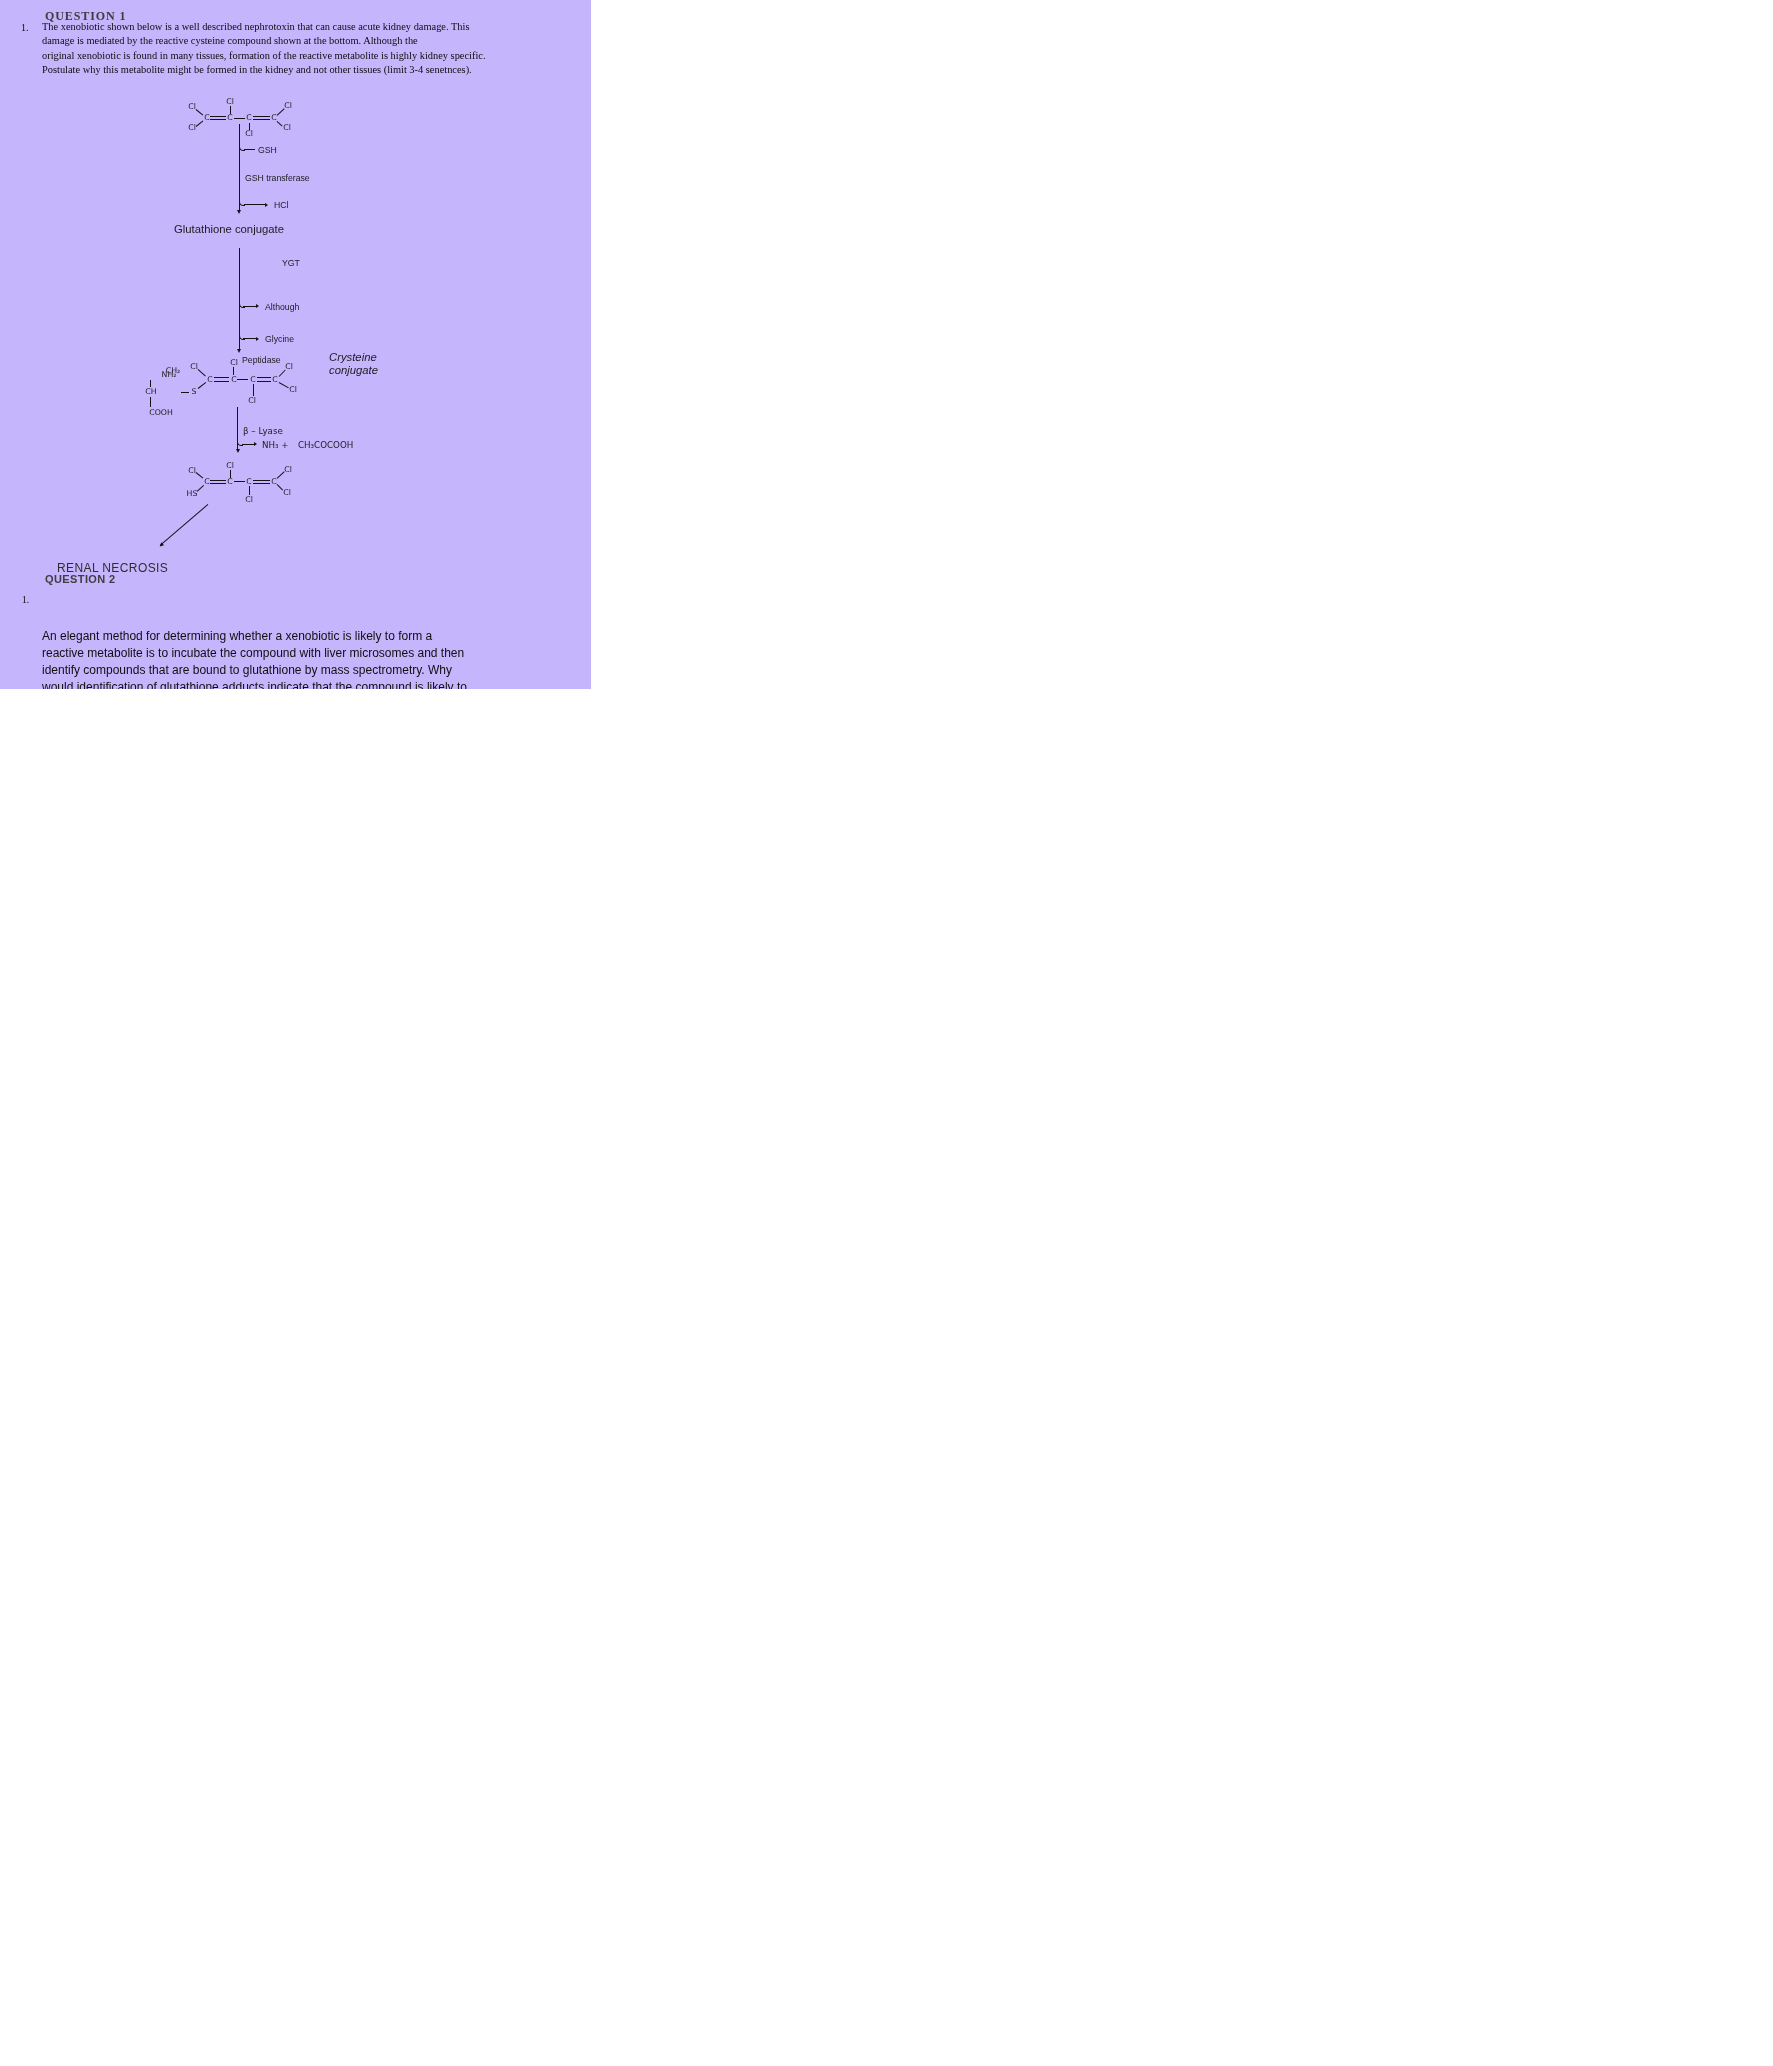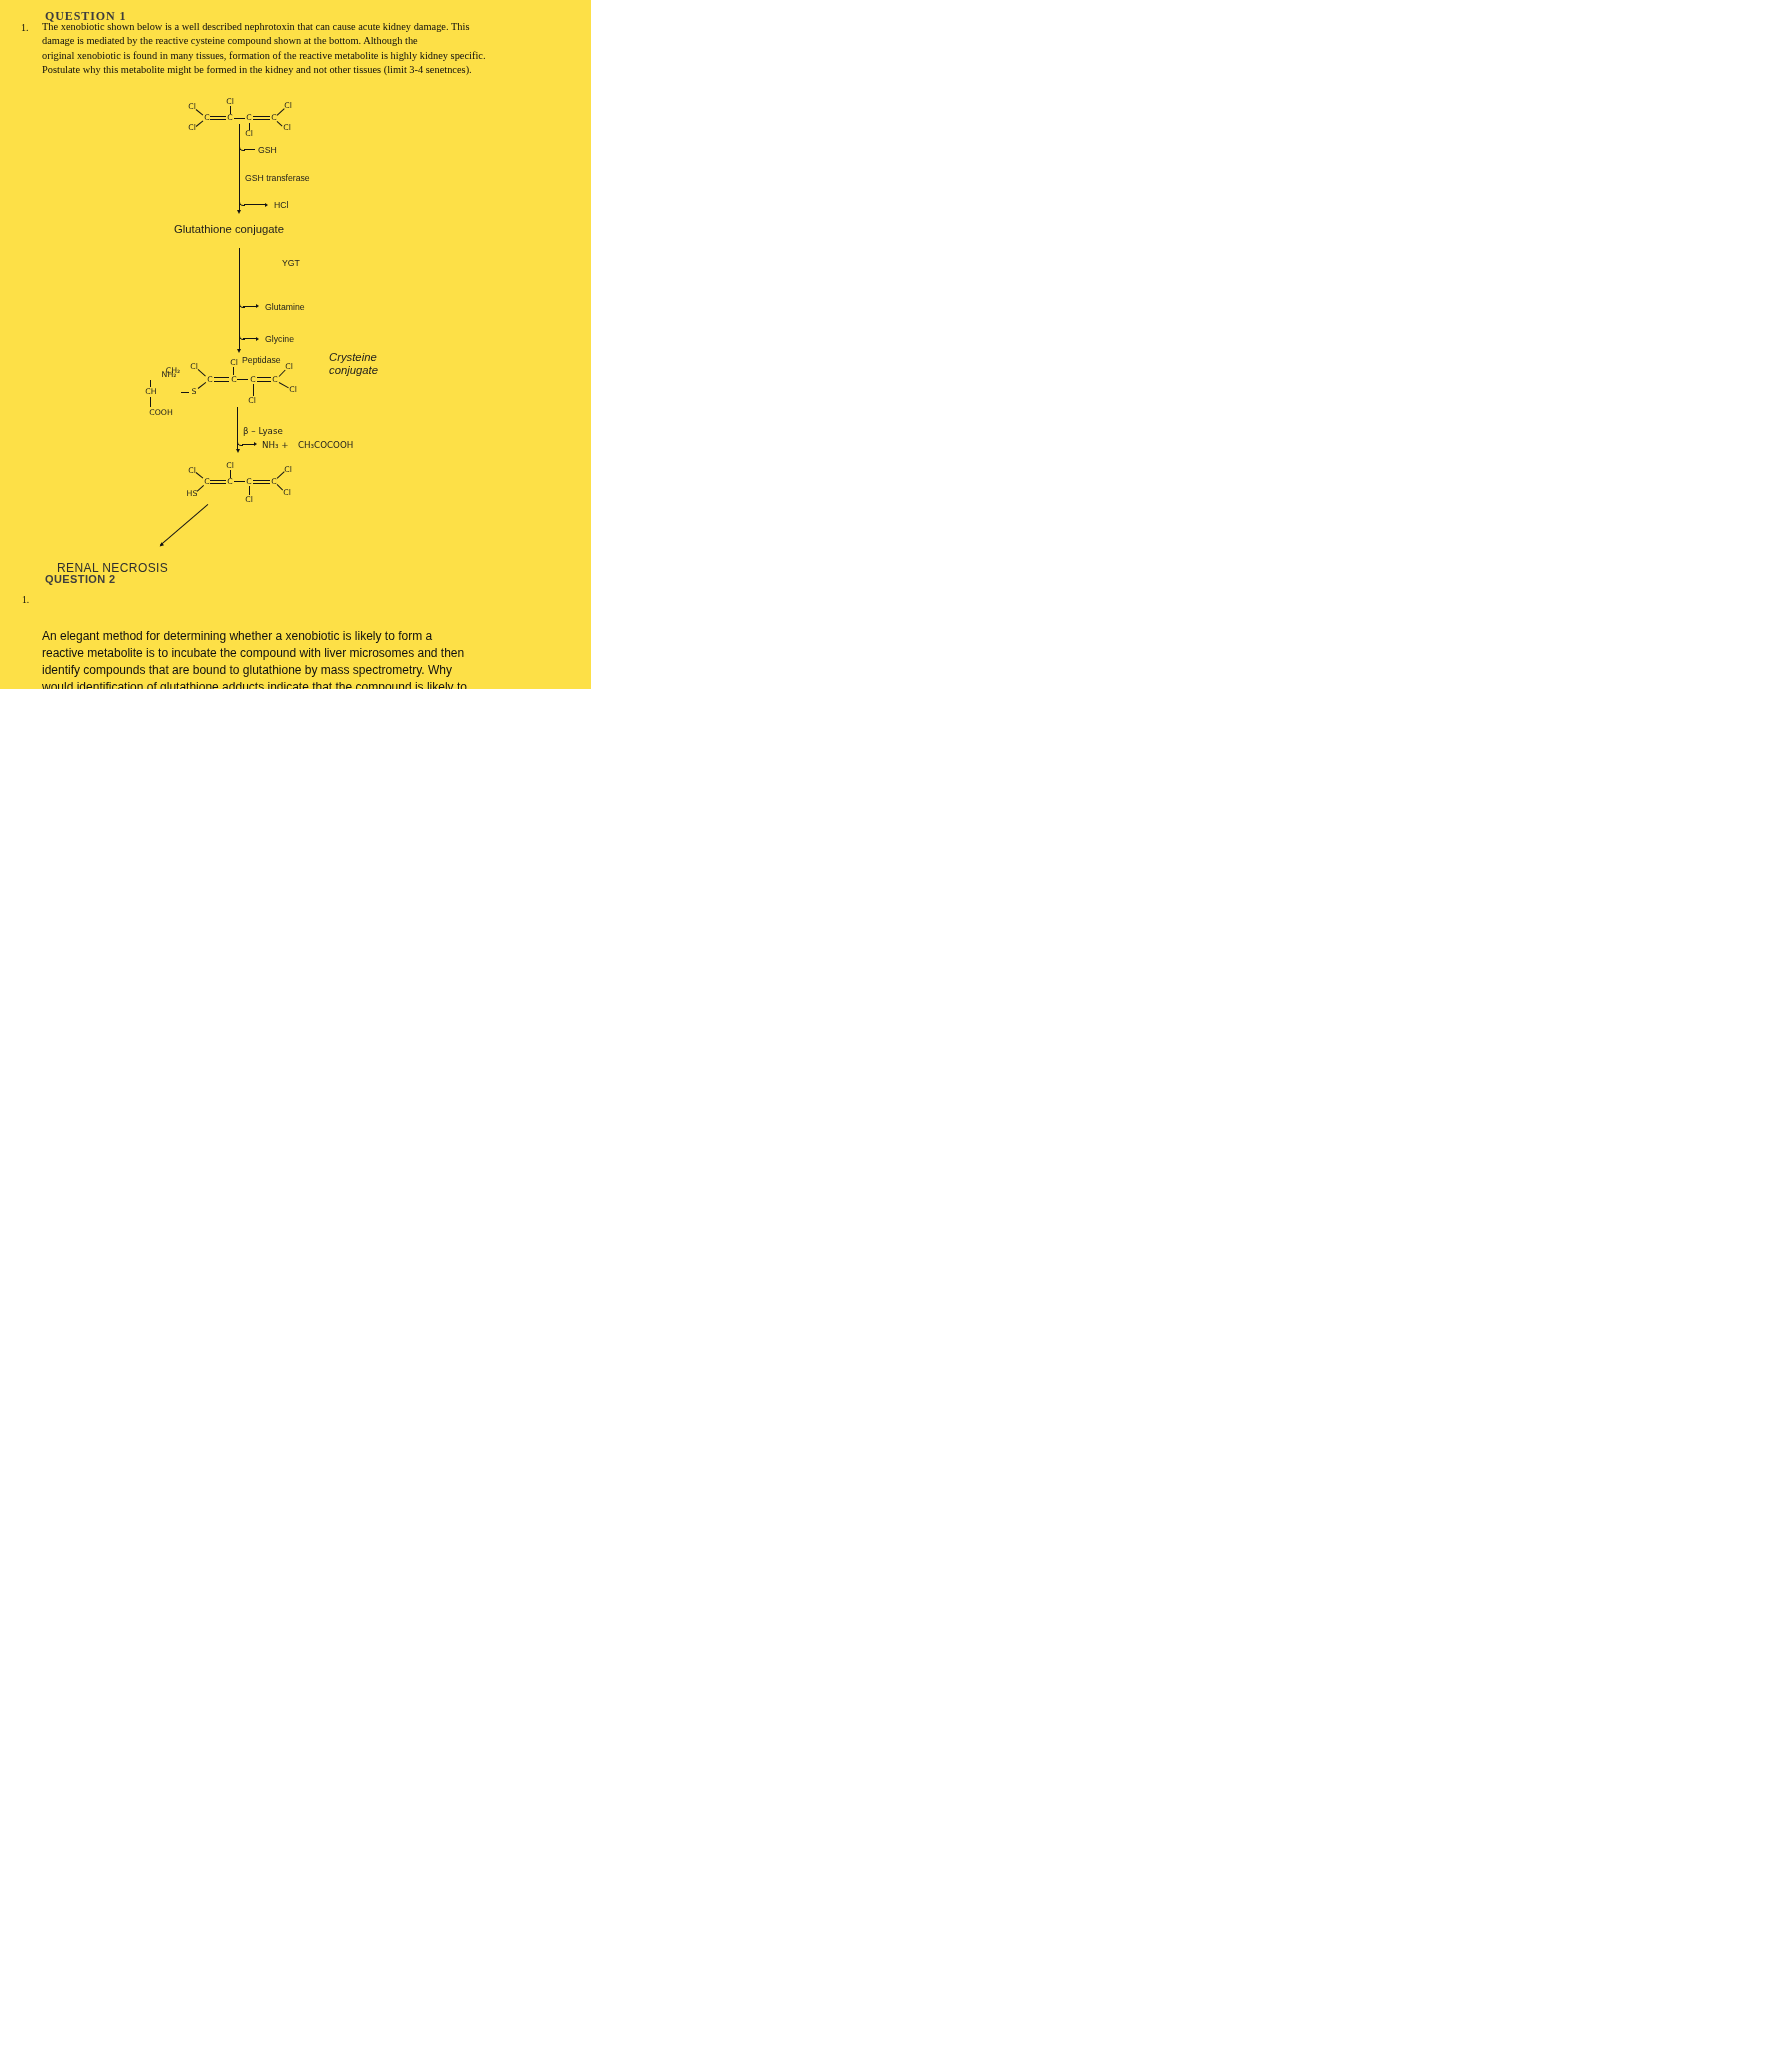--- a/index.html
+++ b/index.html
@@ -1,16 +1,16 @@
 <!DOCTYPE html>
 <html style="font-size:7px"><head>
 <meta charset="utf-8">
 <style>
   html,body{margin:0;padding:0;background:#ffffff;}
-  .page{position:relative;width:591px;height:689px;background:#fde047;overflow:hidden;
+  .page{position:relative;width:591px;height:689px;background:#c4b5fd;overflow:hidden;
         font-family:"Liberation Sans",sans-serif;color:#111;}
   .pre{white-space:pre-line;}
   
   .q1-heading{position:absolute;left:45px;top:8.7px;font-family:"Liberation Serif",serif;
       font-weight:bold;font-size:12px;letter-spacing:0.9px;color:#3d3d3d;}
   .q1-num{position:absolute;left:21px;top:22px;font-family:"Liberation Serif",serif;font-size:10px;color:#0d0d0d;}
   .q1-text{position:absolute;left:42px;top:20px;width:526px;font-family:"Liberation Serif",serif;
       font-size:10.4px;line-height:14.4px;color:#0d0d0d;}
   .q2-heading{position:absolute;left:45px;top:573px;font-weight:bold;font-size:11px;
       letter-spacing:0.4px;color:#3e3e3e;}
@@ -81,21 +81,21 @@
   <div class="arr-r" style="left:265px;top:203px;"></div>
   <span class="lbl" style="left:274px;top:205px;">HCl</span>
   <span class="lbl big" style="left:174px;top:229px;transform:translateY(-50%);">Glutathione conjugate</span>
 
   <div class="ln v" style="left:239px;top:248px;height:101px;"></div>
   <div class="arr-d" style="left:237px;top:349px;"></div>
   <span class="lbl" style="left:246px;top:263px;margin-left:36px;">YGT</span>
   <div class="hook" style="left:239px;top:302px;"></div>
   <div class="ln h" style="left:243px;top:306px;width:12.6px;"></div>
   <div class="arr-r" style="left:256px;top:304px;"></div>
-  <span class="lbl" style="left:265px;top:307px;">Glutamine</span>
+  <span class="lbl" style="left:265px;top:307px;">Although</span>
   <span class="lbl" style="left:242px;top:323px;margin-top:37px;">Peptidase</span>
   <div class="hook" style="left:239px;top:334px;"></div>
   <div class="ln h" style="left:243px;top:338px;width:12.6px;"></div>
   <div class="arr-r" style="left:256px;top:337px;"></div>
   <span class="lbl" style="left:265px;top:339px;">Glycine</span>
   <div class="big pre" style="left:329px;top:351px;font-style:italic;">Crysteine
 conjugate</div>
 
   <span class="atom" style="left:155px;top:375px;padding-left:28px;">NH₂</span>
   <span class="atom" style="left:151px;top:392px;">CH</span>

